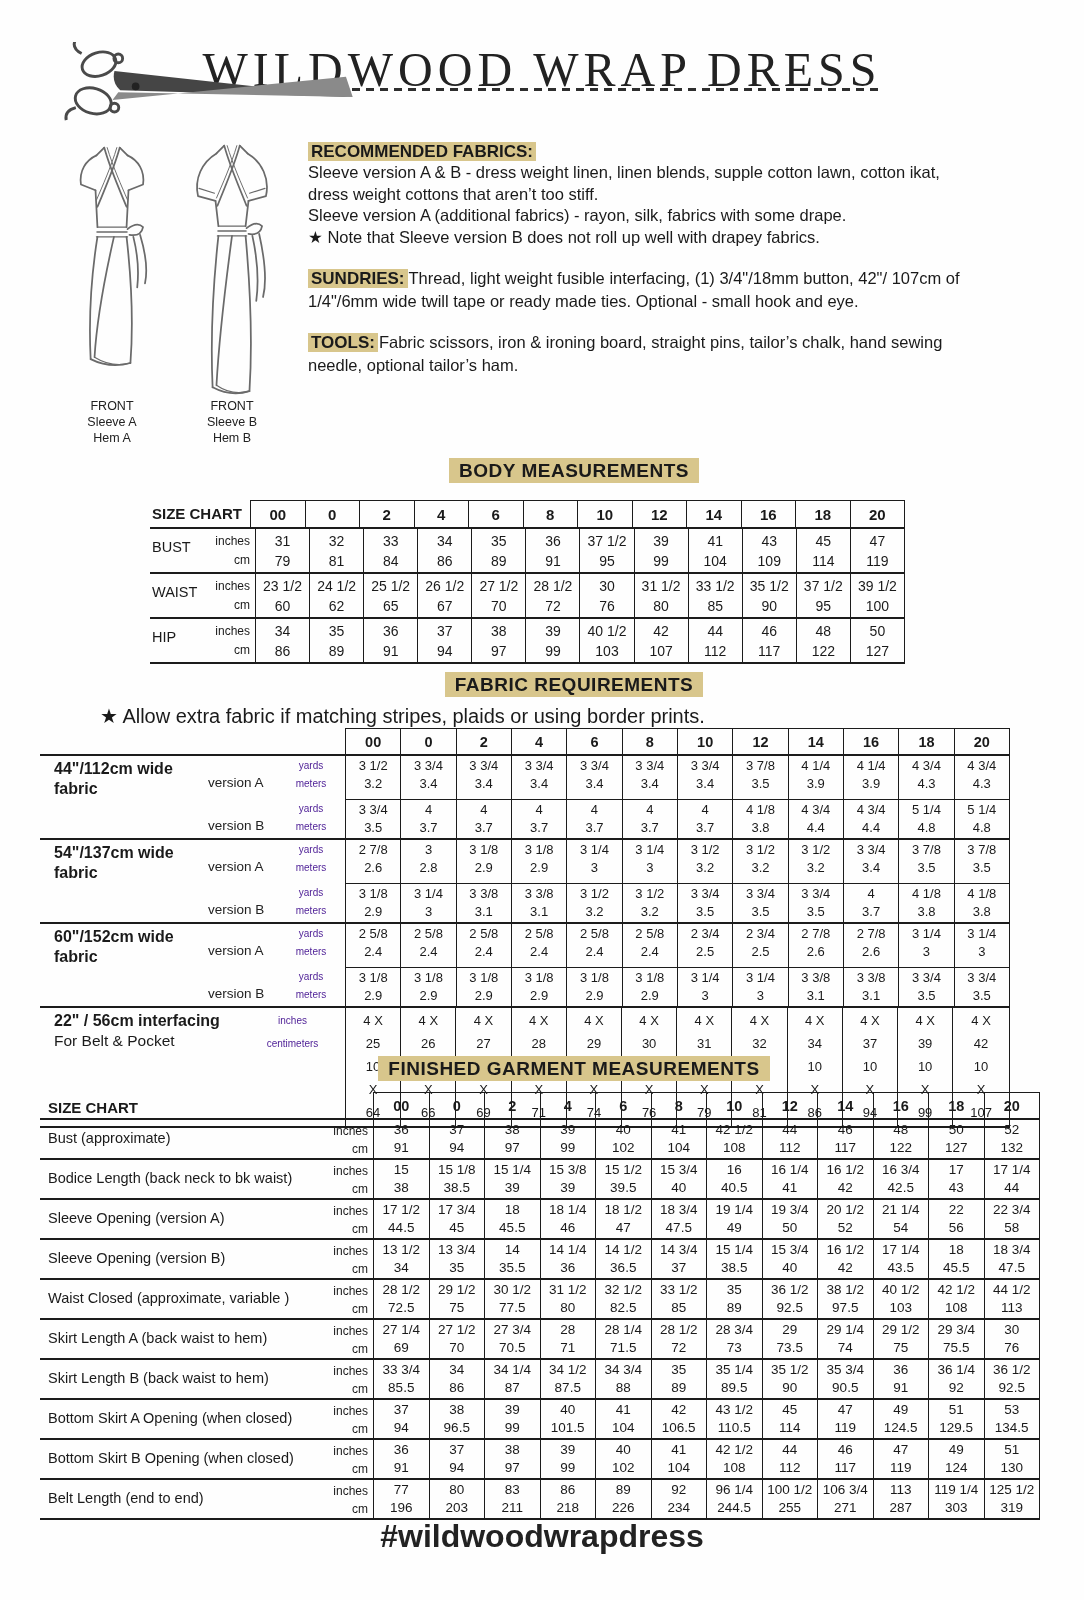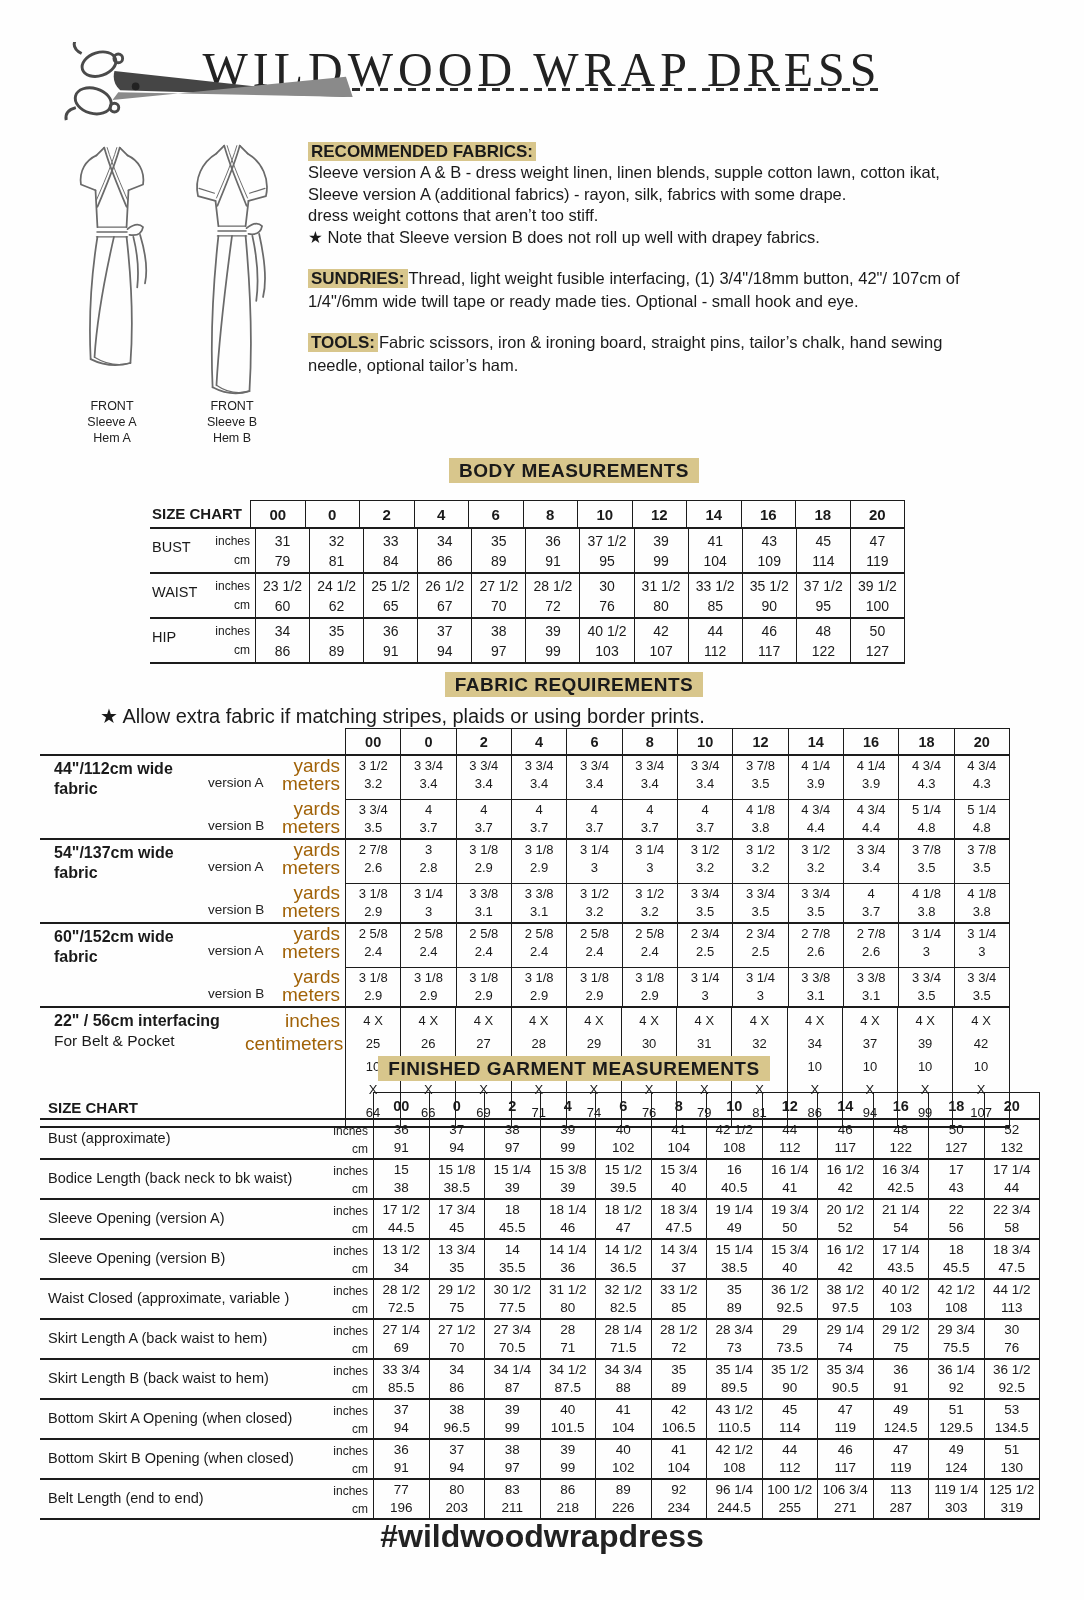--- a/index.html
+++ b/index.html
@@ -45,21 +45,21 @@
   .bm-unit{width:38px;font-size:12px;text-align:right;padding:3px 5px 0 0;line-height:19px;}
   .bm-val{font-size:14px;line-height:20px;padding:2px 0 1px;}
 
   
   .fab-table{position:absolute;top:728px;left:40px;width:970px;border-bottom:2.5px solid #1c1c1c;}
   .fab-row{display:flex;align-items:stretch;}
   .fab-left{width:305px;display:flex;}
   .fab-glabel{flex:1;font-size:15.5px;padding:3px 0 0 14px;line-height:20px;}
   .fab-glabel b{font-size:16px;}
   .fab-version{width:74px;font-size:13.5px;padding-top:19px;color:#222;}
-  .fab-units{width:58px;font-size:19px;text-align:right;padding:1px 5px 0 0;line-height:18px;color:#a16207;}
+  .fab-units{width:58px;font-size:10px;text-align:center;padding:1px 5px 0 0;line-height:18px;color:#4c1d95;}
   .fab-cells{display:flex;flex:1;}
   .fab-cell{flex:1;border-left:1.5px solid #1c1c1c;text-align:center;font-size:13px;line-height:18px;padding:1px 0;}
   .fab-cells .fab-cell:last-child{border-right:1.5px solid #1c1c1c;}
   .fab-header .fab-cell{border-top:1.5px solid #1c1c1c;font-weight:bold;font-size:14.5px;padding:4px 0 3px;}
   .fab-group{border-top:2.5px solid #1c1c1c;}
   .fab-group .fab-row + .fab-row .fab-cell{border-top:1.5px solid #1c1c1c;}
   .fab-interfacing .fab-units{width:95px;line-height:23px;}
   .fab-interfacing .fab-cell{line-height:23px;padding:1px 17px 2px;}
 
   
@@ -156,22 +156,22 @@
       <div>FRONT</div>
       <div>Sleeve B</div>
       <div>Hem B</div>
     </div>
   </div>
 
   <div class="right-col">
     <div class="block">
       <div><span class="hl">RECOMMENDED FABRICS:</span></div>
       <div class="tline">Sleeve version A &amp; B - dress weight linen, linen blends, supple cotton lawn, cotton ikat,</div>
+      <div class="tline">dress weight cottons that aren’t too stiff.</div>
       <div class="tline">Sleeve version A (additional fabrics) - rayon, silk, fabrics with some drape.</div>
-      <div class="tline">dress weight cottons that aren’t too stiff.</div>
       <div class="tline">★ Note that Sleeve version B does not roll up well with drapey fabrics.</div>
     </div>
     <div class="block">
       <p class="para"><span class="hl">SUNDRIES:</span><span>Thread, light weight fusible interfacing, (1) 3/4"/18mm button, 42"/ 107cm of 1/4"/6mm wide twill tape or ready made ties. Optional - small hook and eye.</span></p>
     </div>
     <div class="block">
       <p class="para"><span class="hl">TOOLS:</span><span>Fabric scissors, iron &amp; ironing board, straight pins, tailor’s chalk, hand sewing needle, optional tailor’s ham.</span></p>
     </div>
   </div>
 

